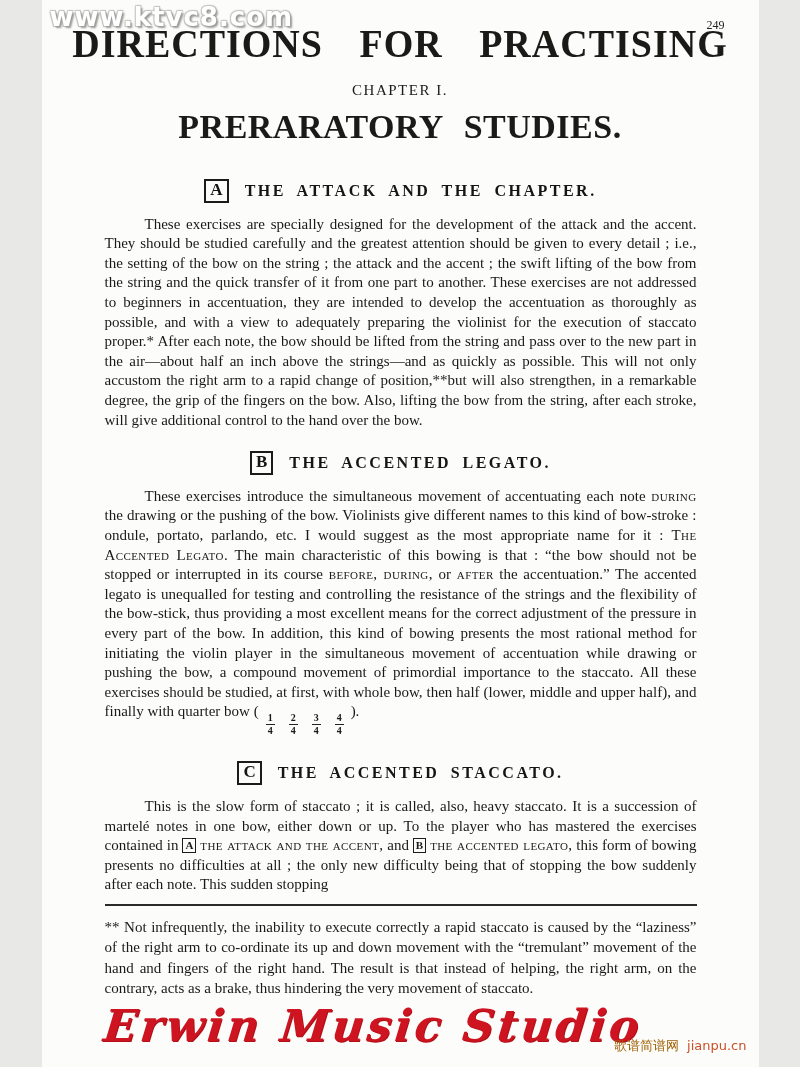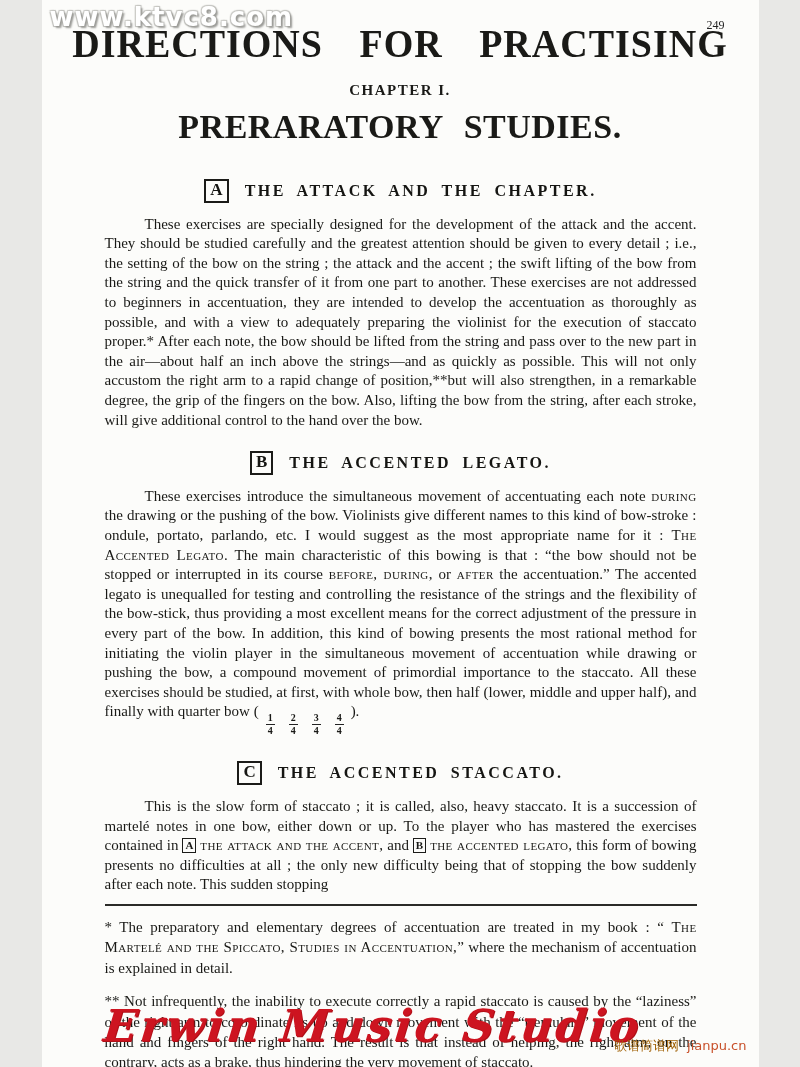--- a/index.html
+++ b/index.html
@@ -40,21 +40,21 @@
     font-size: 38px;
     font-weight: 700;
     letter-spacing: 1px;
     word-spacing: 26px;
     line-height: 1.05;
     transform: scaleY(1.04);
   }
   .chapter {
     margin-top: 17px;
     font-size: 15px;
-    font-weight: 700;
+    font-weight: 400;
     letter-spacing: 1.5px;
   }
   .subtitle {
     margin-top: 9px;
     font-size: 34px;
     font-weight: 700;
     letter-spacing: 0.5px;
     word-spacing: 12px;
     transform: scaleY(1.02);
   }
@@ -202,21 +202,20 @@
         </span><span>).</span></p>
 
     <div class="sec-head sec-head-c">
       <span class="secletter">C</span>
       <span>THE ACCENTED STACCATO.</span>
     </div>
     <p class="para"><span>This is the slow form of staccato ;  it is called, also, heavy staccato.  It is a succession of martelé notes in one bow, either down or up.  To the player who has mastered the exercises contained in </span><span class="boxletter">A</span><span> </span><span class="sc">the attack and the accent,</span><span> and </span><span class="boxletter">B</span><span> </span><span class="sc">the accented legato,</span><span> this form of bowing presents no difficulties at all ; the only new difficulty being that of stopping the bow suddenly after each note.  This sudden stopping</span></p>
 
     <hr class="fn-rule">
 
-    <p class="footnote"><span>* The preparatory and elementary degrees of accentuation are treated in my book :  “ </span><span class="sc">The Martelé and the Spiccato, Studies in Accentuation,</span><span>” where the mechanism of accentuation is explained in detail.</span></p>
     <p class="footnote"><span>** Not infrequently, the inability to execute correctly a rapid staccato is caused by the “laziness” of the right arm to co-ordinate its up and down movement with the “tremulant” movement of the hand and fingers of the right hand.  The result is that instead of helping, the right arm, on the contrary, acts as a brake, thus hindering the very movement of staccato.</span></p>
 
   </div>
 
   <div class="wm-bottom">Erwin Music Studio</div>
 
   <div class="site-credit">
     <span class="cn">歌谱简谱网</span>
     <span class="domain">jianpu.cn</span>
   </div>

